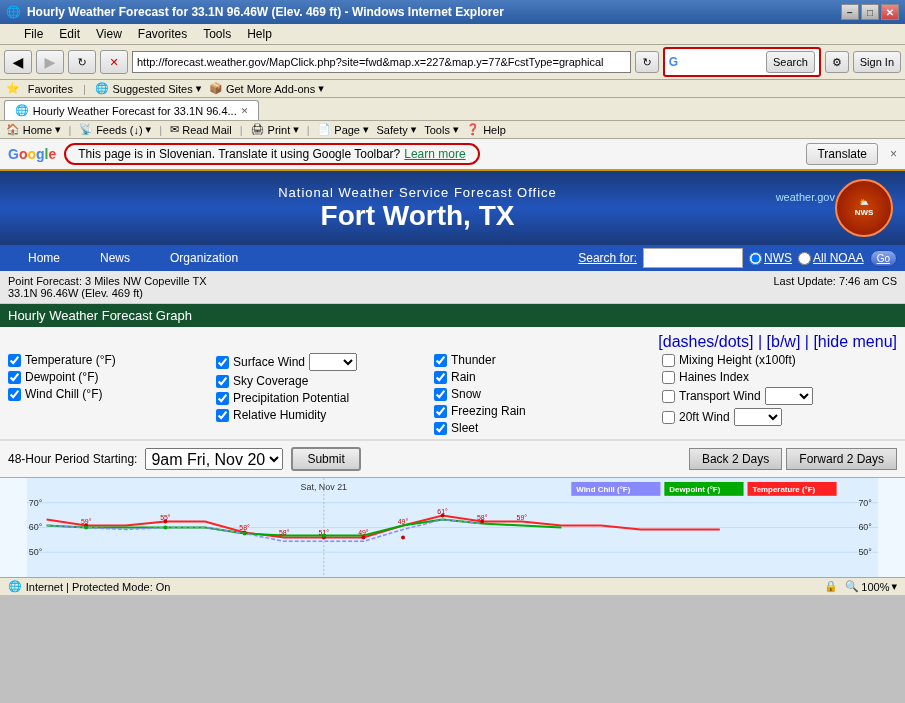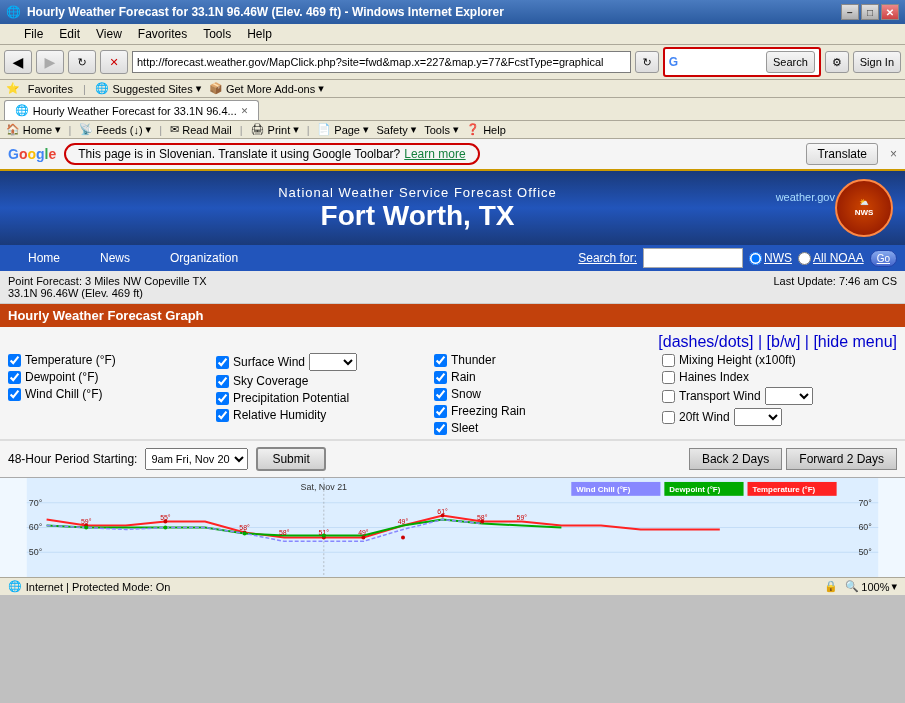--- a/index.html
+++ b/index.html
@@ -192,25 +192,25 @@
       display: flex; justify-content: space-between; align-items: start;
       border-bottom: 1px solid #ccc;
       font-size: 11px;
     }
 
     
     .forecast-section {
       background: white;
     }
     .forecast-header {
-      background: #c2410c;
+      background: #14532d;
       color: white;
       padding: 4px 8px;
       font-size: 13px;
-      font-weight: bold;
+      font-weight: normal;
     }
 
     .controls-area {
       padding: 4px 8px 4px;
       background: #f5f5f5;
       border-bottom: 1px solid #ddd;
     }
 
     .controls-top-row {
       display: flex; justify-content: flex-end; padding: 2px 0;
@@ -235,21 +235,21 @@
       font-size: 11px; padding: 8px 2px; height: 18px; cursor: pointer;
     }
 
     
     .period-row {
       display: flex; align-items: center; gap: 8px; padding: 6px 8px;
       border-top: 1px solid #ddd; background: #f5f5f5;
     }
     .period-label { font-size: 12px; }
     .period-select {
-      font-size: 11px; padding: 1px; height: 22px; cursor: pointer;
+      font-size: 16px; padding: 1px; height: 22px; cursor: pointer;
     }
     .submit-btn {
       background: linear-gradient(to bottom, #f0f0f0, #d0d0d0);
       border: 2px solid #888;
       padding: 3px 14px; cursor: pointer; font-size: 12px;
       border-radius: 3px;
     }
     .nav-buttons {
       margin-left: auto; display: flex; gap: 4px;
     }

